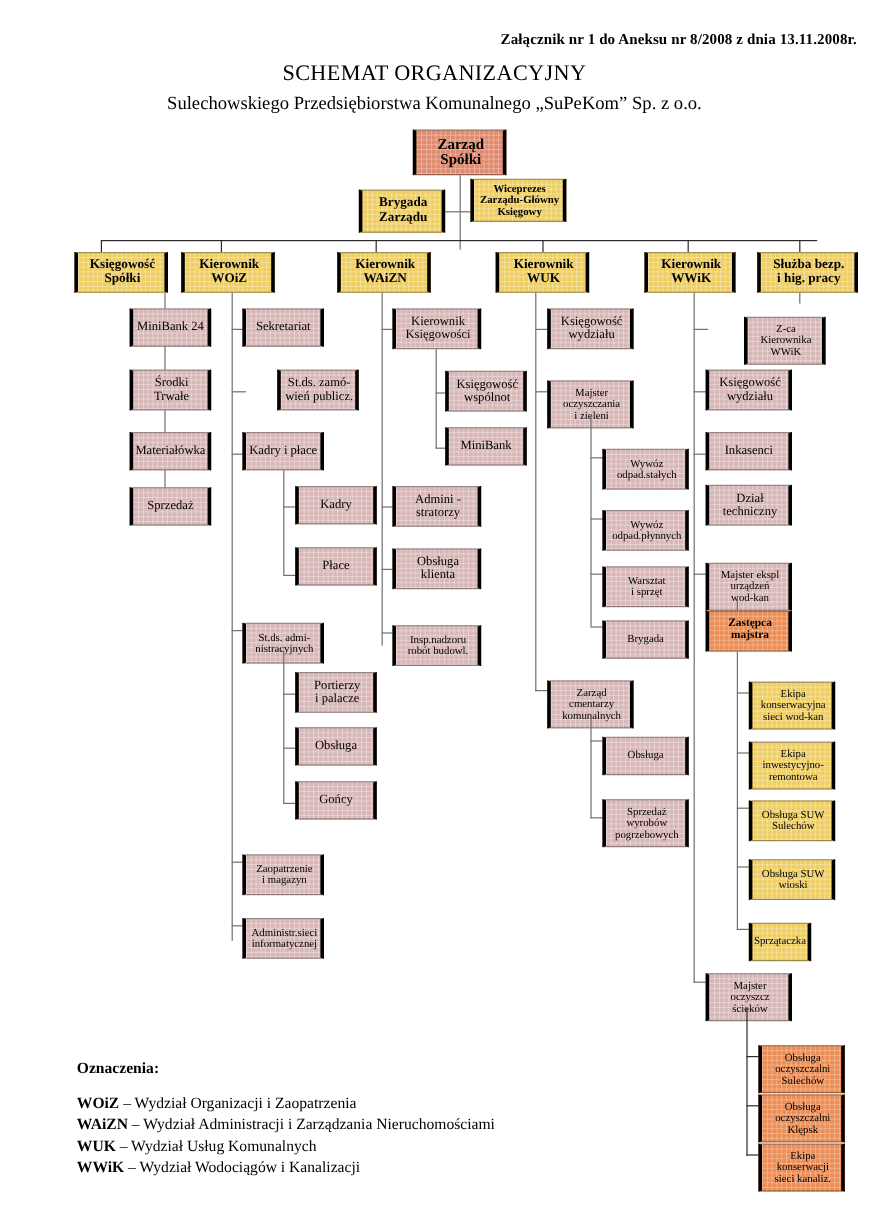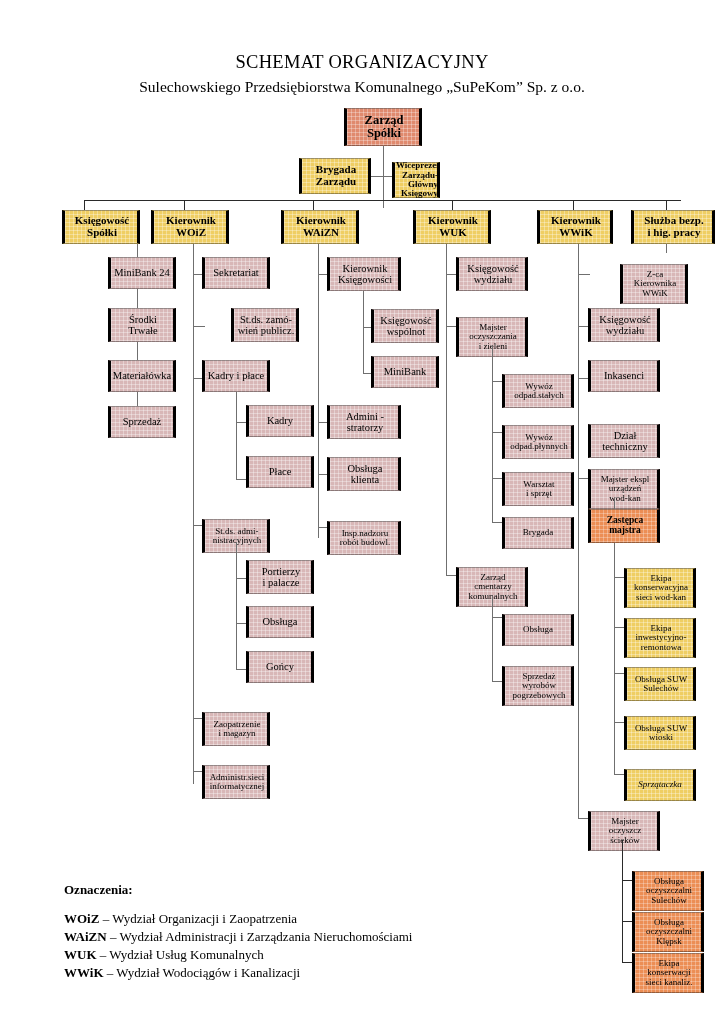--- a/index.html
+++ b/index.html
@@ -82,20 +82,21 @@
   .lg-title{position:absolute;left:64px;top:882px;font-size:13px;font-weight:bold;}
   .lg-line{position:absolute;left:64px;font-size:13px;}
   .lg-line b{font-weight:bold;}
   .lg-0{top:911px;} .lg-1{top:929px;} .lg-2{top:947px;} .lg-3{top:965px;}
 </style>
 </head>
 <body>
 
 <div id="sheet">
 
+  <div class="hdr-note">Załącznik nr 1 do Aneksu nr 8/2008 z dnia 13.11.2008r.</div>
   <div class="title-main">SCHEMAT ORGANIZACYJNY</div>
   <div class="title-sub">Sulechowskiego Przedsiębiorstwa Komunalnego „SuPeKom” Sp. z o.o.</div>
 
   <div class="ln v" style="left:383px;top:146px;height:62px;"></div>
   <div class="ln h" style="left:347px;top:176px;width:36px;"></div>
   <div class="ln h" style="left:383px;top:176px;width:26px;"></div>
 
   <div class="ln h dark" style="left:84px;top:200px;width:597px;"></div>
   <div class="ln v dark" style="left:84px;top:200px;height:10px;"></div>
   <div class="ln v dark" style="left:184px;top:200px;height:10px;"></div>
@@ -111,21 +112,21 @@
       </span>
   </div>
 
   <div class="bx c-gold f-md" style="left:299px;top:158px;width:72px;height:36px;">
     <span>
         <span>Brygada</span>
         <span>Zarządu</span>
       </span>
   </div>
 
-  <div class="bx c-gold f-sm" style="left:392px;top:162px;width:48px;height:36px;text-align:right;">
+  <div class="bx c-gold f-sm" style="left:392px;top:149px;width:80px;height:36px;">
     <span>
         <span>Wiceprezes</span>
         <span>Zarządu-Główny</span>
         <span>Księgowy</span>
       </span>
   </div>
 
   <div class="bx c-gold f-md" style="left:62px;top:210px;width:78px;height:34px;">
     <span>
         <span>Księgowość</span>
@@ -382,21 +383,21 @@
 
   <div class="bx c-rose f-rg" style="left:588px;top:308px;width:72px;height:34px;">
     <span>
         <span>Księgowość</span>
         <span>wydziału</span>
       </span>
   </div>
   <div class="bx c-rose f-rg" style="left:588px;top:360px;width:72px;height:32px;">
     <span>Inkasenci</span>
   </div>
-  <div class="bx c-rose f-rg" style="left:588px;top:424px;width:72px;height:34px;">
+  <div class="bx c-rose f-rg" style="left:588px;top:404px;width:72px;height:34px;">
     <span>
         <span>Dział</span>
         <span>techniczny</span>
       </span>
   </div>
   <div class="bx c-rose f-rs" style="left:588px;top:458px;width:72px;height:40px;">
     <span>
         <span>Majster ekspl</span>
         <span>urządzeń</span>
         <span>wod-kan</span>
@@ -436,21 +437,21 @@
         <span>Obsługa SUW</span>
         <span>Sulechów</span>
       </span>
   </div>
   <div class="bx c-gold f-rs" style="left:624px;top:705px;width:72px;height:34px;">
     <span>
         <span>Obsługa SUW</span>
         <span>wioski</span>
       </span>
   </div>
-  <div class="bx c-gold f-rs" style="left:624px;top:758px;width:72px;height:32px;font-style:italic;">
+  <div class="bx c-gold f-rs" style="left:624px;top:758px;width:52px;height:32px;">
     <span>Sprzątaczka</span>
   </div>
 
   <div class="bx c-rose f-rs" style="left:588px;top:800px;width:72px;height:40px;">
     <span>
         <span>Majster</span>
         <span>oczyszcz</span>
         <span>ścieków</span>
       </span>
   </div>

